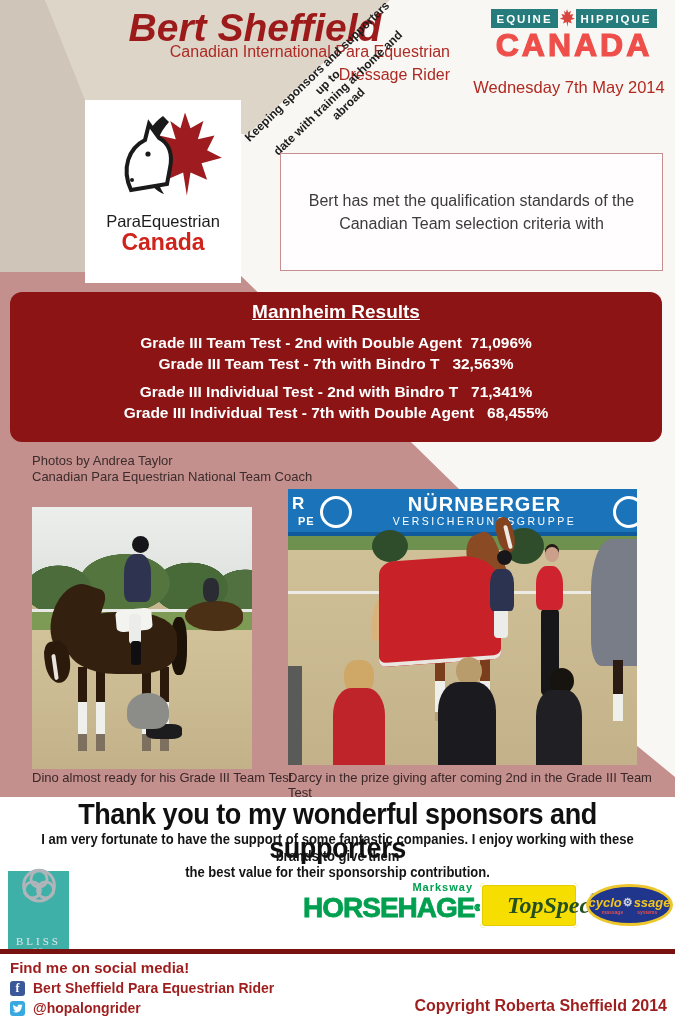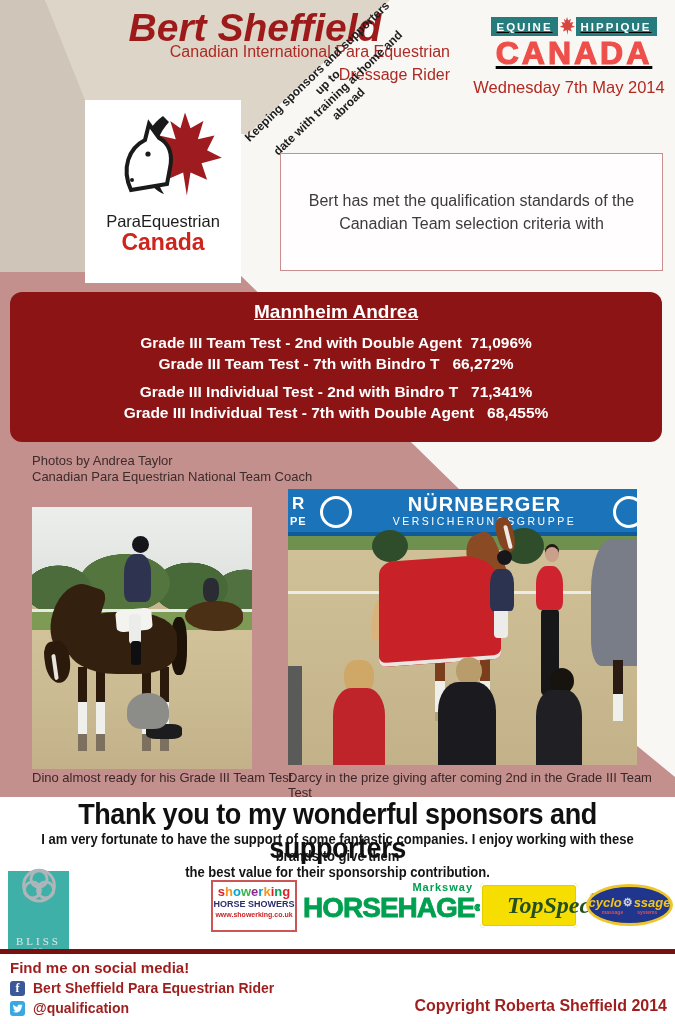--- a/index.html
+++ b/index.html
@@ -15,21 +15,21 @@
   .bg-pink{position:absolute;left:0;top:272px;width:675px;height:525px;background:#c4908e;
     clip-path:polygon(0 0,237px 0,460px 218px,636px 218px,636px 473px,100% 505px,100% 525px,0 525px);}
 
   
   .title{left:55px;top:6px;width:400px;text-align:center;font-size:39px;font-weight:bold;
          font-style:italic;color:#9c1a1a;}
   .subtitle{left:10px;top:40px;width:440px;text-align:right;font-size:16px;color:#ad2a24;line-height:23px;}
   .ribbon{left:228px;top:58px;width:210px;transform:rotate(-44deg);text-align:center;
           font-size:12px;font-weight:bold;color:#1c1c1c;line-height:15px;}
 
-  .ec-logo{left:478px;top:16px;width:192px;text-decoration:underline;}
+  .ec-logo{left:478px;top:8px;width:192px;}
   .ec-bar{display:flex;align-items:center;justify-content:center;gap:1px;}
   .ec-box{background:#267c7c;color:#fff;font-size:11.5px;font-weight:bold;letter-spacing:2px;
           padding:4px 5px 3px 5px;line-height:12px;}
   .ec-leaf{width:20px;height:20px;margin:0 -2px;z-index:2;}
   .ec-wordmark{font-size:32px;font-weight:bold;color:#ee4f4a;letter-spacing:3px;text-align:center;
                line-height:34px;-webkit-text-stroke:1.2px #ee4f4a;}
   .date{left:468px;top:78px;width:202px;text-align:center;font-size:16.5px;color:#b02a22;}
 
   .pec-box{left:85px;top:100px;width:156px;height:183px;background:#fff;display:flex;
            flex-direction:column;align-items:center;justify-content:flex-start;padding-top:10px;box-sizing:border-box;}
@@ -82,21 +82,21 @@
   .pl-rider-head{left:45.5%;top:11%;width:17px;height:17px;background:#16161a;border-radius:50%;}
   .pl-rider-leg{left:44%;top:41%;width:12px;height:30px;background:#ececea;border-radius:4px;}
   .pl-rider-boot{left:45%;top:51%;width:10px;height:24px;background:#0f0f12;border-radius:3px;}
   .pl-groom{left:43%;top:71%;width:42px;height:36px;background:#8c8c88;border-radius:55% 55% 40% 40%;}
   .pl-groom-legs{left:52%;top:83%;width:36px;height:15px;background:#1c1c1e;border-radius:30%;}
 
   
   .pr-banner{left:0;top:0;right:0;height:17%;background:#1b74ba;border-bottom:4px solid #0f5a9a;
              color:#fff;box-sizing:border-box;}
   .pr-frag1{left:4px;top:5px;font-size:17px;font-weight:bold;}
-  .pr-frag2{left:2px;top:26px;font-size:11px;font-weight:bold;letter-spacing:1px;}
+  .pr-frag2{left:10px;top:26px;font-size:11px;font-weight:bold;letter-spacing:1px;}
   .pr-ring{width:26px;height:26px;border:3px solid #fff;border-radius:50%;top:7px;}
   .pr-ring-l{left:32px;} .pr-ring-r{right:-8px;}
   .pr-btext{left:70px;right:26px;top:4px;text-align:center;}
   .pr-bline1{font-size:20px;font-weight:bold;letter-spacing:1px;line-height:22px;}
   .pr-bline2{font-size:10.5px;letter-spacing:2.5px;line-height:13px;}
   .pr-grass{left:0;top:17%;right:0;height:5%;background:#6f9150;}
   .pr-sand{left:0;top:22%;right:0;bottom:0;background:linear-gradient(#d0c098,#c3b289);}
   .pr-fence{left:0;top:37%;right:0;height:3px;background:#eceae4;}
   .pr-hedge1{left:24%;top:15%;width:36px;height:32px;background:#2f4d2b;border-radius:50%;}
   .pr-hedge2{left:62%;top:14%;width:40px;height:36px;background:#2f4d2b;border-radius:50%;}
@@ -228,23 +228,23 @@
     <div class="pec-line1">ParaEquestrian</div>
     <div class="pec-line2">Canada</div>
   </div>
 
   <div class="abs qual-box">
     <div>Bert has met the qualification standards of the</div>
     <div>Canadian Team selection criteria with</div>
   </div>
 
   <div class="abs results-box">
-    <div class="results-title">Mannheim Andrea</div>
+    <div class="results-title">Mannheim Results</div>
     <div class="res-line">Grade III Team Test - 2nd with Double Agent  71,096%</div>
-    <div class="res-line">Grade III Team Test - 7th with Bindro T   66,272%</div>
+    <div class="res-line">Grade III Team Test - 7th with Bindro T   32,563%</div>
     <div class="res-gap"></div>
     <div class="res-line">Grade III Individual Test - 2nd with Bindro T   71,341%</div>
     <div class="res-line">Grade III Individual Test - 7th with Double Agent   68,455%</div>
   </div>
 
   <div class="abs credit">
     <div>Photos by Andrea Taylor</div>
     <div>Canadian Para Equestrian National Team Coach</div>
   </div>
 
@@ -332,27 +332,20 @@
         <circle cx="39" cy="34" r="11"></circle>
           <circle cx="30" cy="28" r="21"></circle>
       </g>
     </svg>
     <div class="bliss-l1">BLISS</div>
     <div class="bliss-l2">OF</div>
     <div class="bliss-l3">LONDON</div>
   </div>
 
 
-  <div class="abs shower">
-    <div class="shower-name">
-      <span class="sk-s">s</span><span class="sk-h">h</span><span class="sk-o">o</span><span class="sk-w">w</span><span class="sk-e">e</span><span class="sk-r">r</span><span class="sk-k">k</span><span class="sk-i">i</span><span class="sk-n">n</span><span class="sk-g">g</span>
-    </div>
-    <div class="shower-l2">HORSE SHOWERS</div>
-    <div class="shower-l3">www.showerking.co.uk</div>
-  </div>
 
   <div class="abs horsehage">
     <div class="hh-top">Marksway</div>
     <div class="hh-main"><span>HORSEHAGE</span><span class="hh-reg">®</span></div>
   </div>
 
   <div class="abs topspec">
     <div class="topspec-name"><span>TopSpec</span><span class="topspec-reg">®</span></div>
   </div>
 
@@ -376,18 +369,18 @@
     <span class="social-icon fb-icon">f</span>
     <span>Bert Sheffield Para Equestrian Rider</span>
   </div>
 
   <div class="abs social-row tw-row">
     <span class="social-icon tw-icon">
       <svg width="11" height="11" viewBox="0 0 16 16">
           <path fill="#ffffff" d="M15.5 3.4c-.5.2-1.1.4-1.7.5.6-.4 1.1-1 1.3-1.7-.6.3-1.2.6-1.9.7C12.6 2.3 11.8 2 11 2 9.4 2 8.1 3.3 8.1 4.9c0 .2 0 .5.1.7C5.7 5.5 3.5 4.3 2 2.5c-.3.5-.4 1-.4 1.6 0 1 .5 1.9 1.3 2.4-.5 0-.9-.1-1.3-.4v.1c0 1.4 1 2.6 2.3 2.9-.2.1-.5.1-.8.1-.2 0-.4 0-.6-.1.4 1.2 1.5 2 2.7 2.1-1 .8-2.3 1.3-3.6 1.3H1c1.3.9 2.9 1.4 4.6 1.4 5.5 0 8.5-4.6 8.5-8.5v-.4c.6-.4 1.1-1 1.4-1.6z"></path>
         </svg>
     </span>
-    <span>@qualification</span>
+    <span>@hopalongrider</span>
   </div>
 
   <div class="abs copyright">Copyright Roberta Sheffield 2014</div>
 
 </div>
 
 </body></html>

